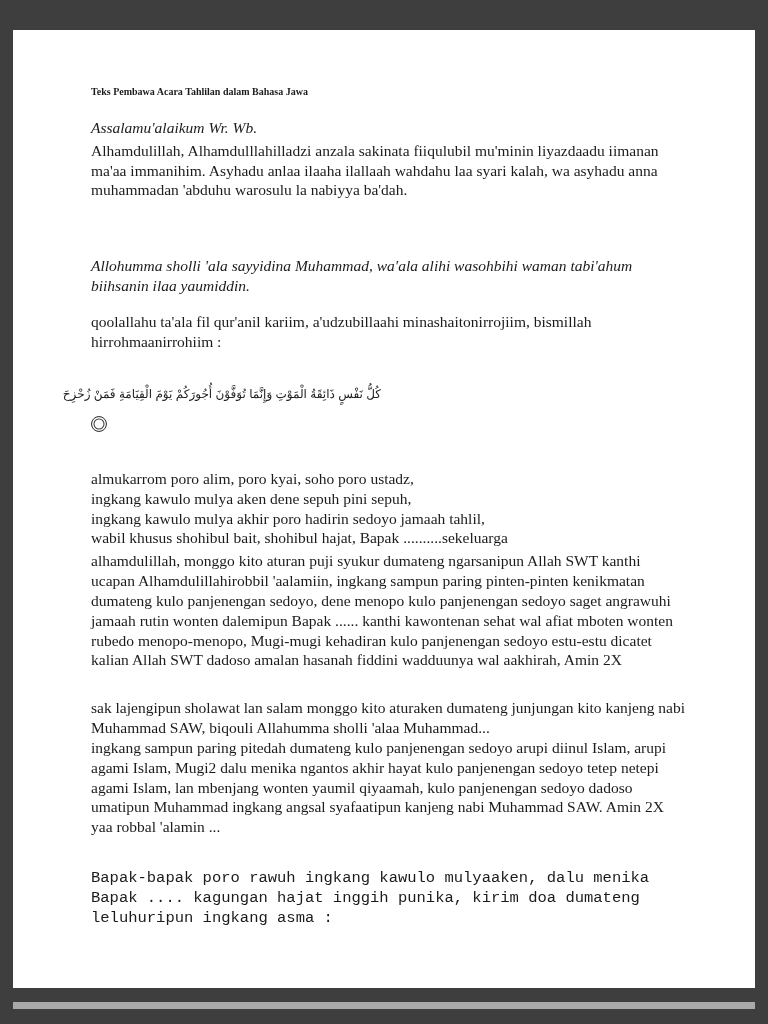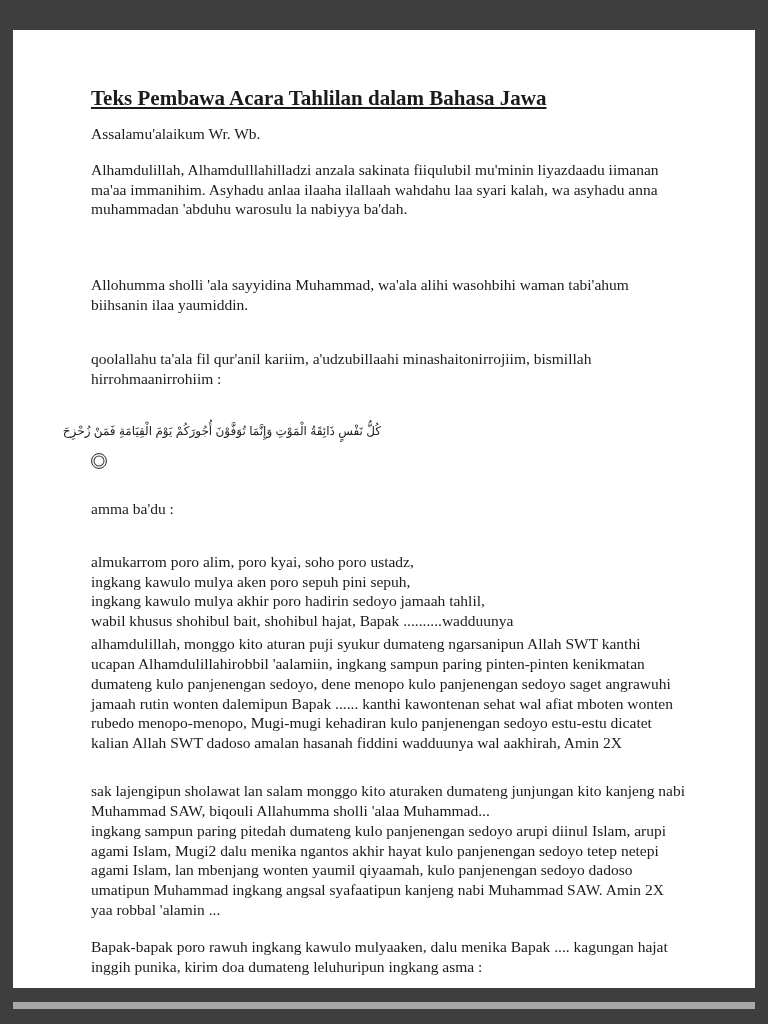--- a/index.html
+++ b/index.html
@@ -20,32 +20,31 @@
     padding:56px 68px 0 78px;
   }
   .next-page-edge {
     position:absolute;
     left:13px; top:1002px;
     width:742px; height:7px;
     background:#a9a9a9;
   }
   p, h1, div { margin:0; padding:0; }
   .title {
-    font-size:21px;
+    font-size:10px;
     font-weight:bold;
-    text-decoration:underline;
   }
   .body-text {
     font-size:15.5px;
     line-height:1.28;
   }
-  .greeting   { margin-top:13px; }
-  .para1      { margin-top:16px; }
-  .para2      { margin-top:56px; }
-  .para3      { margin-top:34px; }
+  .greeting   { margin-top:21px;font-style:italic; }
+  .para1      { margin-top:3px; }
+  .para2      { margin-top:56px;font-style:italic; }
+  .para3      { margin-top:16px; }
   .arabic-block {
     margin-top:30px;
     direction:rtl;
     width:290px;
     font-family:Liberation Sans, sans-serif;
     font-size:12px;
     line-height:2.1;
     color:#222;
   }
   .arabic-line { white-space:nowrap; text-align:right; }
@@ -55,21 +54,21 @@
     width:14px; height:14px;
     border:1px solid #3a3a3a;
     border-radius:50%;
     box-shadow: inset 0 0 0 1.5px #ffffff, inset 0 0 0 2.5px #3a3a3a;
     vertical-align:middle;
   }
   .amma       { margin-top:26px; }
   .salutations{ margin-top:33px; }
   .para4      { margin-top:3px; }
   .para5      { margin-top:28px; }
-  .para6      { margin-top:17px; }
+  .para6      { margin-top:32px;font-family:Liberation Mono, monospace; }
 </style>
 </head>
 <body>
 
 <div>
 
   <div class="doc-page">
 
     <h1 class="title">Teks Pembawa Acara Tahlilan dalam Bahasa Jawa</h1>
 
@@ -81,27 +80,26 @@
 
     <p class="body-text para3">qoolallahu ta'ala fil qur'anil kariim, a'udzubillaahi minashaitonirrojiim, bismillah hirrohmaanirrohiim :</p>
 
     <div class="arabic-block">
       <div class="arabic-line">كُلُّ نَفْسٍ ذَائِقَةُ الْمَوْتِ وَإِنَّمَا تُوَفَّوْنَ أُجُورَكُمْ يَوْمَ الْقِيَامَةِ فَمَنْ زُحْزِحَ</div>
       <div class="ayah-marker-row">
         <span class="ayah-marker"></span>
       </div>
     </div>
 
-    <p class="body-text amma">amma ba'du :</p>
 
     <div class="body-text salutations">
       <div>almukarrom poro alim, poro kyai, soho poro ustadz,</div>
-      <div>ingkang kawulo mulya aken poro sepuh pini sepuh,</div>
+      <div>ingkang kawulo mulya aken dene sepuh pini sepuh,</div>
       <div>ingkang kawulo mulya akhir poro hadirin sedoyo jamaah tahlil,</div>
-      <div>wabil khusus shohibul bait, shohibul hajat, Bapak ..........wadduunya</div>
+      <div>wabil khusus shohibul bait, shohibul hajat, Bapak ..........sekeluarga</div>
     </div>
 
     <p class="body-text para4">alhamdulillah, monggo kito aturan puji syukur dumateng ngarsanipun Allah SWT kanthi ucapan Alhamdulillahirobbil 'aalamiin, ingkang sampun paring pinten-pinten kenikmatan dumateng kulo panjenengan sedoyo, dene menopo kulo panjenengan sedoyo saget angrawuhi jamaah rutin wonten dalemipun Bapak ...... kanthi kawontenan sehat wal afiat mboten wonten rubedo menopo-menopo, Mugi-mugi kehadiran kulo panjenengan sedoyo estu-estu dicatet kalian Allah SWT dadoso amalan hasanah fiddini wadduunya wal aakhirah, Amin 2X</p>
 
     <p class="body-text para5"><span>sak lajengipun sholawat lan salam monggo kito aturaken dumateng junjungan kito kanjeng nabi Muhammad SAW, biqouli Allahumma sholli 'alaa Muhammad...</span><br><span>ingkang sampun paring pitedah dumateng kulo panjenengan sedoyo arupi diinul Islam, arupi agami Islam, Mugi2 dalu menika ngantos akhir hayat kulo panjenengan sedoyo tetep netepi agami Islam, lan mbenjang wonten yaumil qiyaamah, kulo panjenengan sedoyo dadoso umatipun Muhammad ingkang angsal syafaatipun kanjeng nabi Muhammad SAW. Amin 2X yaa robbal 'alamin ...</span></p>
 
     <p class="body-text para6">Bapak-bapak poro rawuh ingkang kawulo mulyaaken, dalu menika Bapak .... kagungan hajat inggih punika, kirim doa dumateng leluhuripun ingkang asma :</p>
 
   </div>
 

